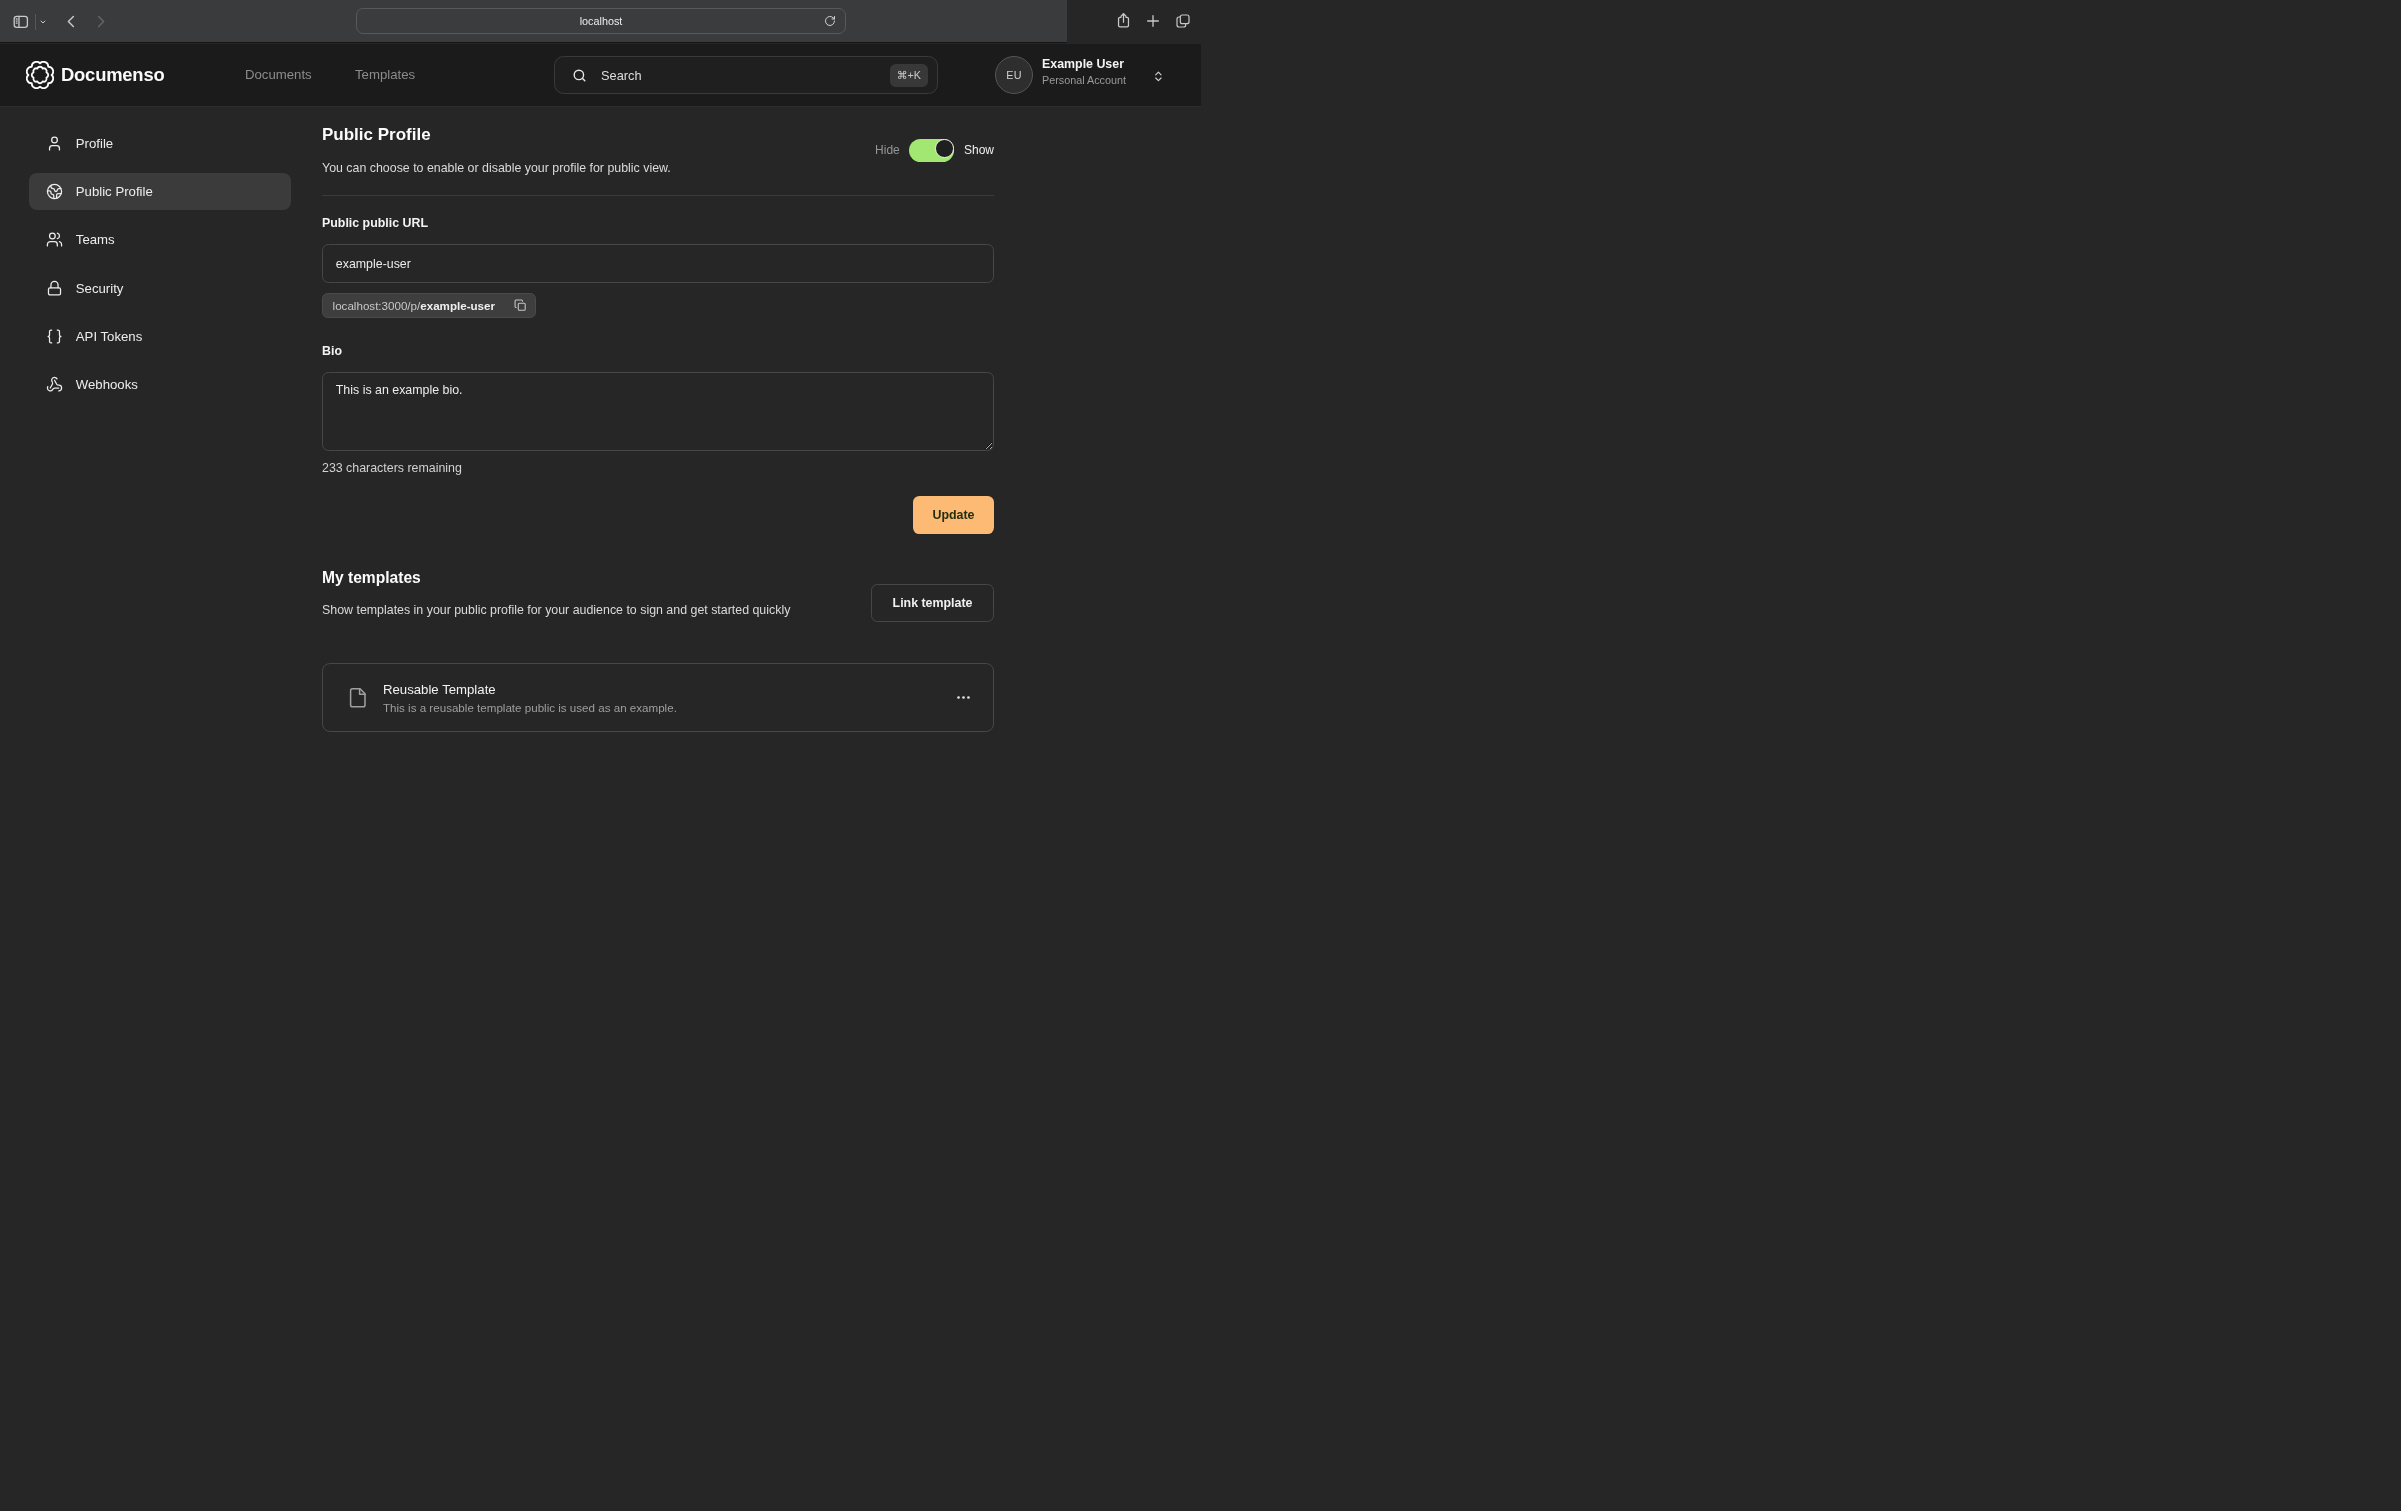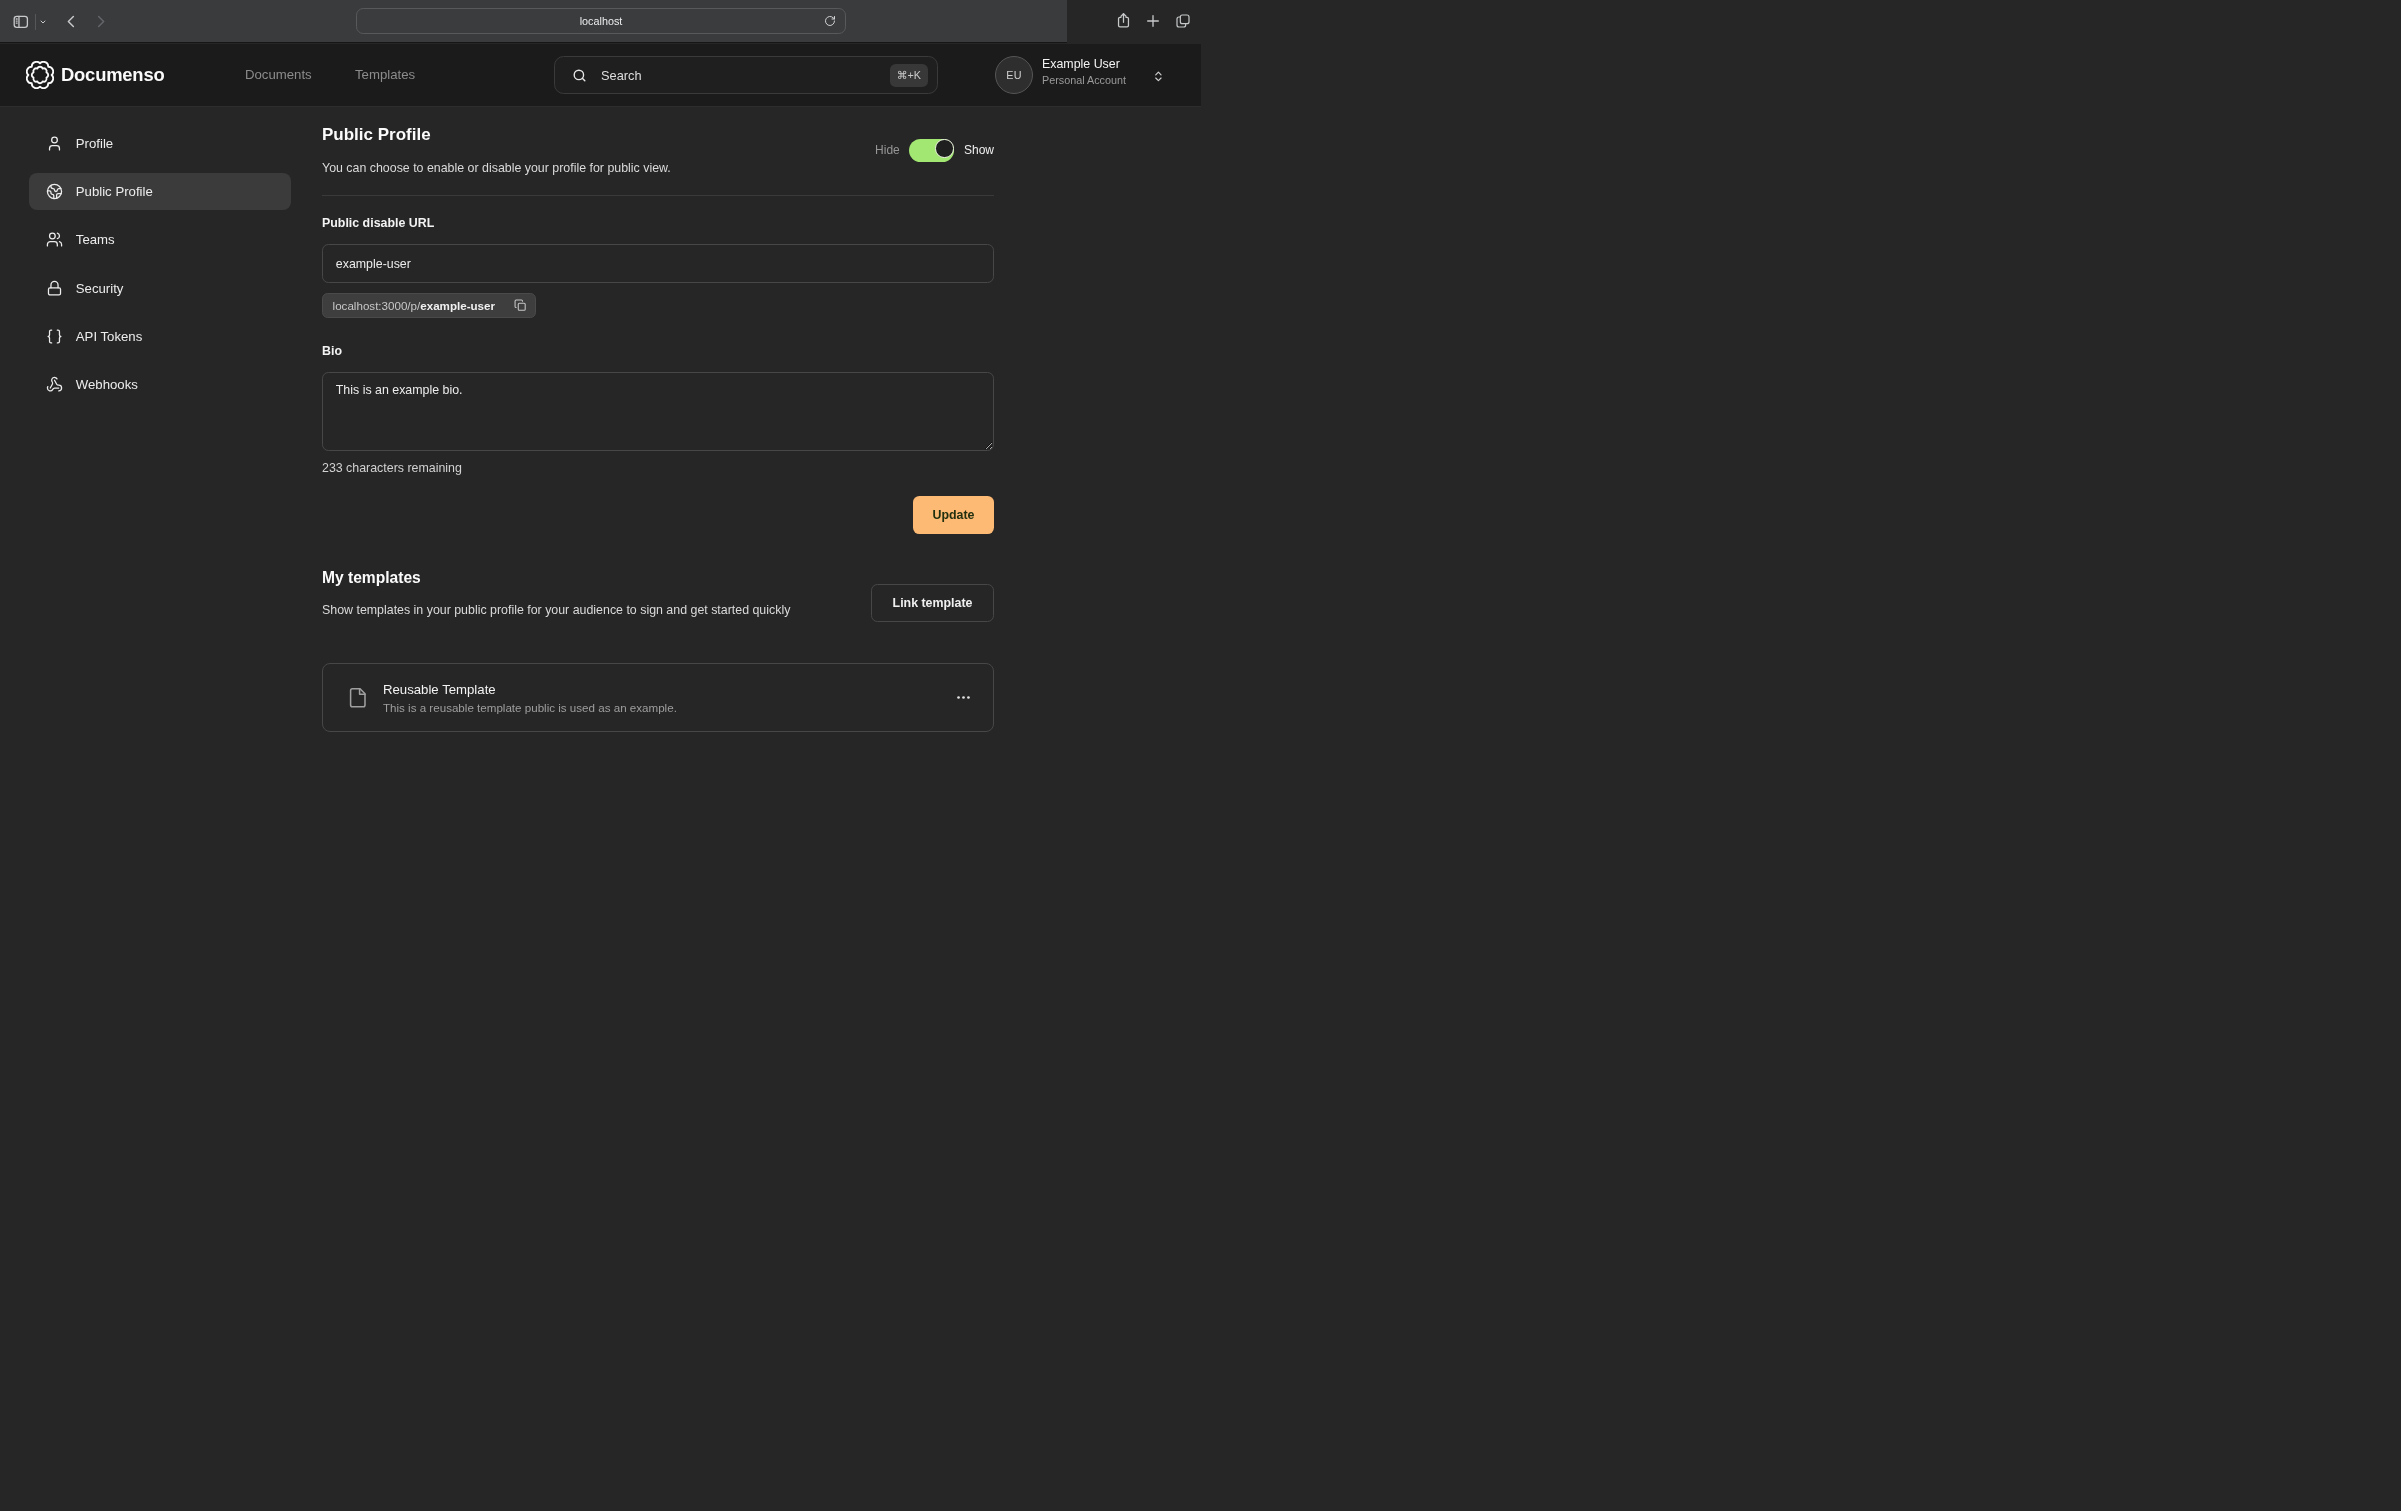--- a/index.html
+++ b/index.html
@@ -60,21 +60,21 @@
     background:#383838; border-radius:5.6px; display:flex; align-items:center;
     font-size:10.8px; color:#c9c9c9;
   }
   .avatar {
     position:absolute; left:995px; top:12px; width:38px; height:38px; border-radius:50%;
     background:#2e2e2e; border:0.8px solid #565656;
     display:flex; align-items:center; justify-content:center;
     font-size:10.8px; color:#cfcfcf; letter-spacing:0.3px;
   }
   .user-block { position:absolute; left:1042px; top:13.6px; line-height:1; }
-  .user-name { font-size:12.4px; font-weight:400; color:#f3f3f3; margin-bottom:4.8px; }
+  .user-name { font-size:12.4px; font-weight:700; color:#f3f3f3; margin-bottom:4.8px; }
   .user-sub  { font-size:10.8px; color:#9a9a9a; }
   .user-chevrons { position:absolute; left:1152px; top:26.4px; color:#cfcfcf; }
 
   
   .sidebar { position:absolute; left:29px; top:125px; width:262px; }
   .side-item {
     height:37px; margin-bottom:11.2px; border-radius:8px;
     display:flex; align-items:center; padding:0 0 0 17px; gap:12.8px;
     cursor:pointer; color:#ededed;
   }
@@ -312,21 +312,21 @@
     <button class="switch">
         <span class="knob"></span>
       </button>
     <span class="vis-show">Show</span>
   </div>
 
   <div class="abs page-subtitle">You can choose to enable or disable your profile for public view.</div>
 
   <div class="abs divider"></div>
 
-  <div class="abs field-label url-label">Public disable URL</div>
+  <div class="abs field-label url-label">Public public URL</div>
   <input class="abs url-input" value="example-user" style="">
 
   <div class="abs url-preview">
     <span><span>localhost:3000/p/</span><b>example-user</b></span>
     <button class="copy-btn">
       <svg width="12.8" height="12.8" viewBox="0 0 24 24" fill="none" stroke="currentColor" stroke-width="2" stroke-linecap="round" stroke-linejoin="round">
           <rect x="8" y="8" width="13" height="13" rx="2"></rect>
           <path d="M4 16c-1.1 0-2-.9-2-2V4c0-1.1.9-2 2-2h10c1.1 0 2 .9 2 2"></path>
         </svg>
     </button>

